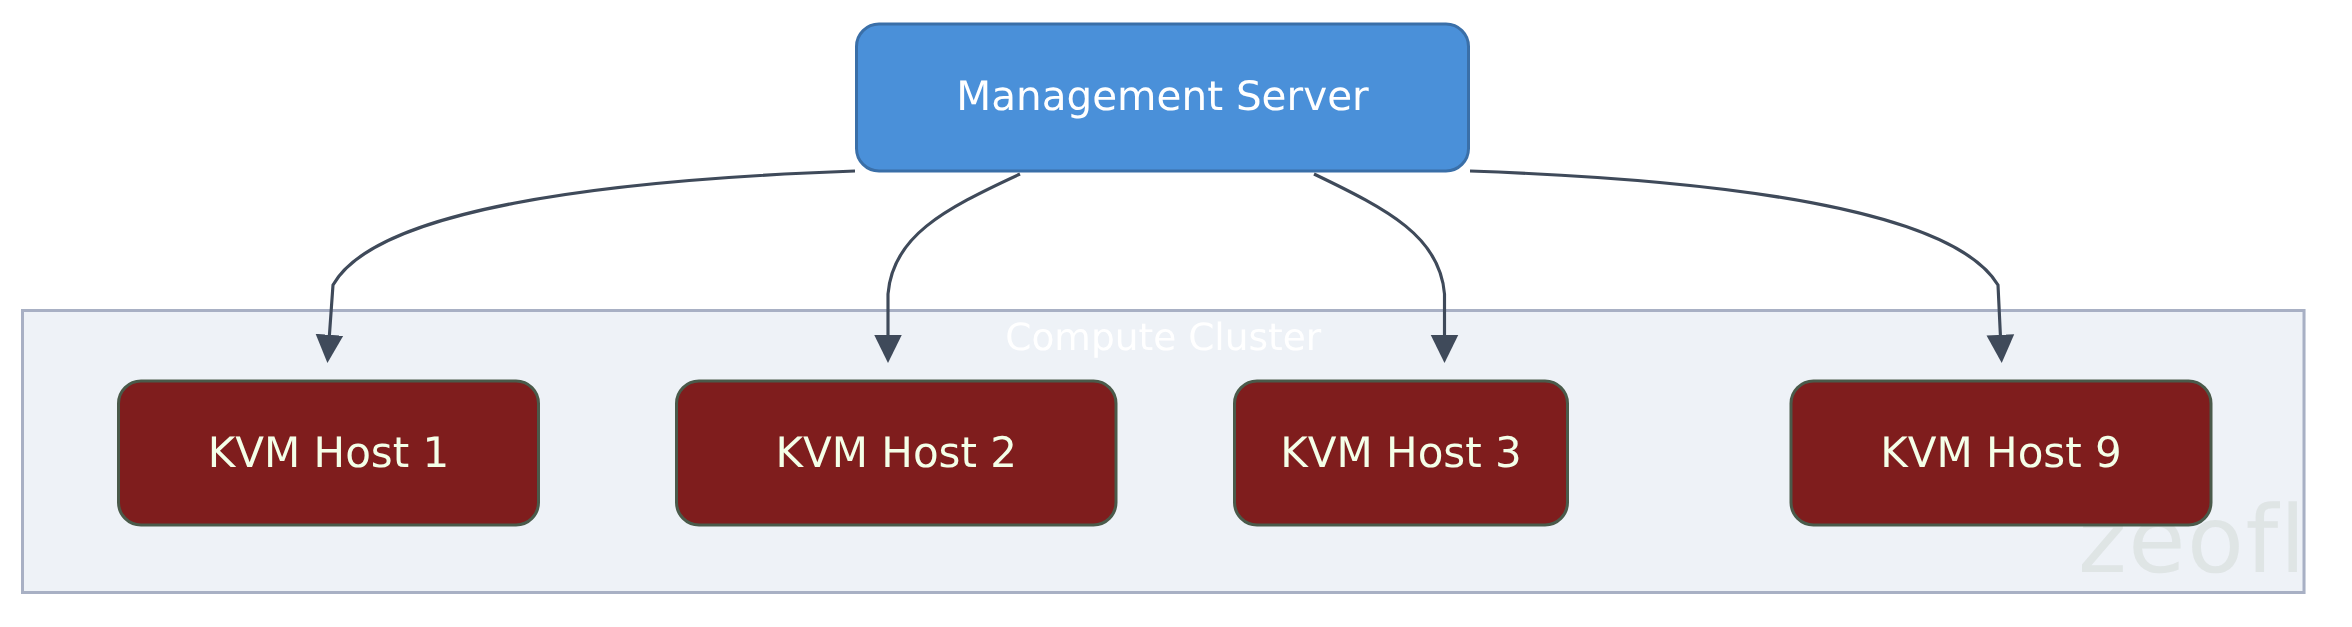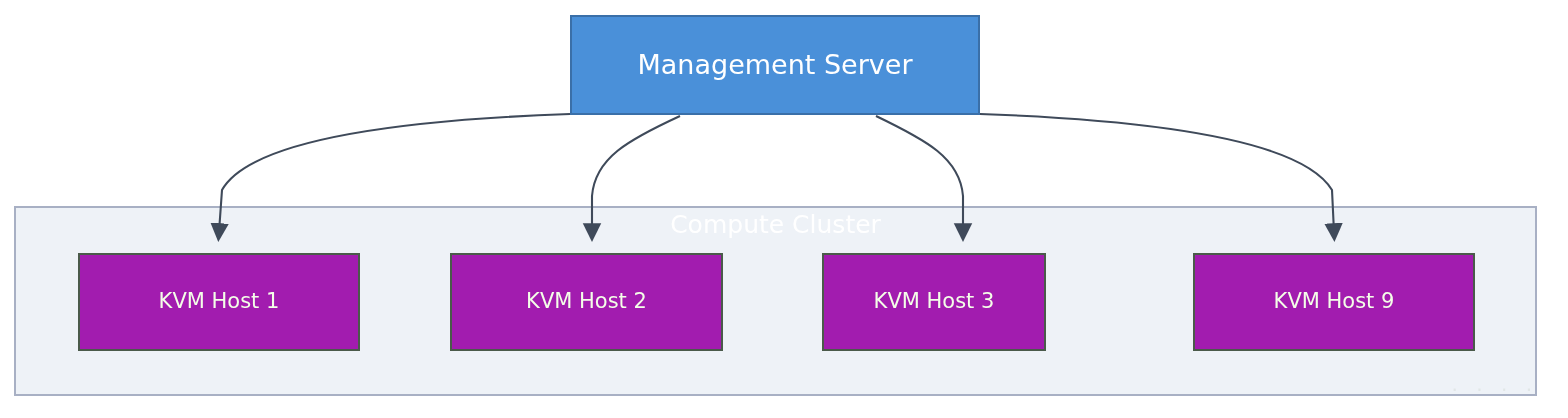--- a/index.html
+++ b/index.html
@@ -18,20 +18,21 @@
     overflow: hidden;
   }
   .node {
     position: absolute;
     box-sizing: border-box;
     display: flex;
     align-items: center;
     justify-content: center;
     text-align: center;
     line-height: 1.2;
+    border-radius: 16px;
   }
   #mgmt-server {
     left: 570px;
     top: 15px;
     width: 410px;
     height: 100px;
     background: #4a90d9;
     border: 2px solid #3a6fa8;
     color: #ffffff;
     font-size: 27px;
@@ -55,28 +56,28 @@
     width: 1523px;
     text-align: center;
     color: #ffffff;
     font-size: 25px;
     z-index: 2;
     pointer-events: none;
   }
   .host {
     height: 98px;
     top: 253px;
-    background: #a21caf;
+    background: #7f1d1d;
     border: 2px solid #4a5a4a;
     color: #f4ffe8;
-    font-size: 21px;
+    font-size: 28px;
     z-index: 3;
   }
   #host-1 { left: 78px;   width: 282px; }
-  #host-2 { left: 450px;  width: 273px; }
+  #host-2 { left: 450px;  width: 295px; }
   #host-3 { left: 822px;  width: 224px; }
   #host-4 { left: 1193px; width: 282px; }
   #edges {
     position: absolute;
     left: 0;
     top: 0;
     width: 1568px;
     height: 418px;
     z-index: 5;
     pointer-events: none;
@@ -104,20 +105,21 @@
 <body>
 
 <div id="canvas">
 
   <div id="cluster-box"></div>
 
   <div id="cluster-label">Compute Cluster</div>
 
   <div id="watermark">
     <span class="dots">· · · ·</span>
+    <span>zeofl</span>
   </div>
 
   <svg id="edges" viewBox="0 0 1568 418" width="1568" height="418">
     <defs>
       <marker id="arrowhead" markerWidth="10" markerHeight="10" refX="4.2" refY="5" orient="auto" markerUnits="strokeWidth">
         <path d="M0,0.6 L9,5 L0,9.4 z" fill="#3f4a5a"></path>
       </marker>
     </defs>
 
     <path d="M 570,114 C 400,120 250,140 222,190 L 219,232" fill="none" stroke="#3f4a5a" stroke-width="2.1" marker-end="url(#arrowhead)"></path>

